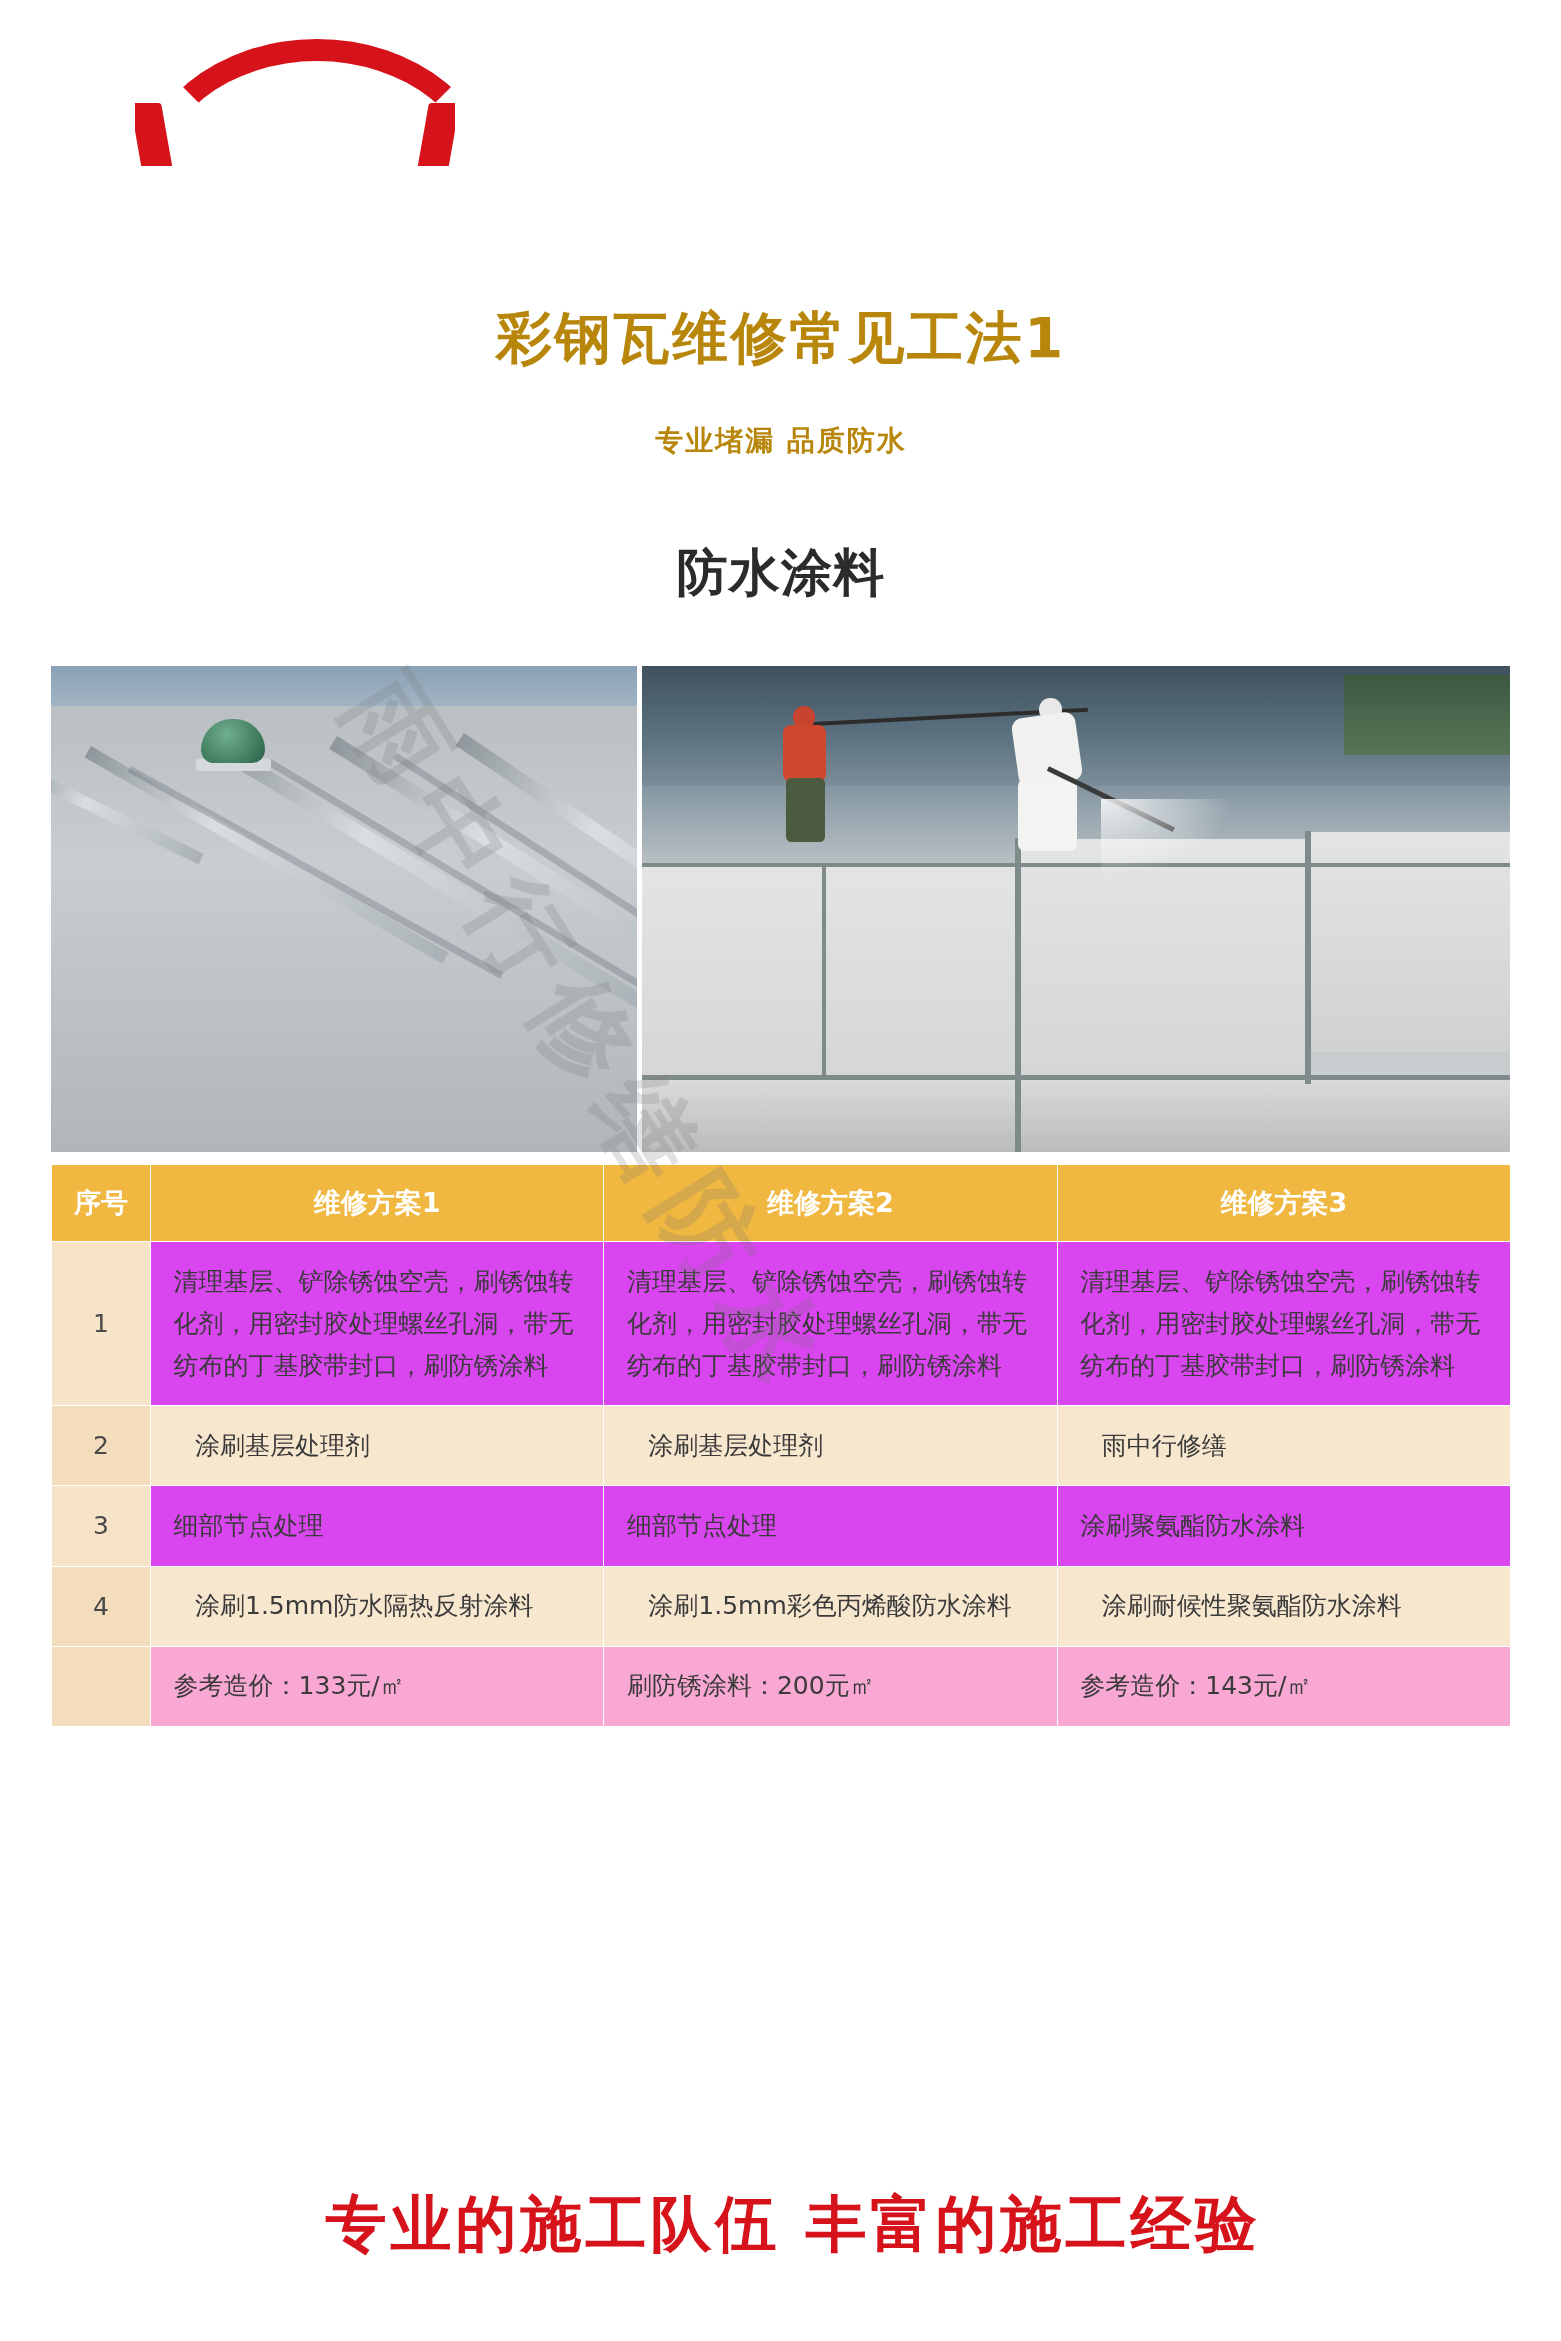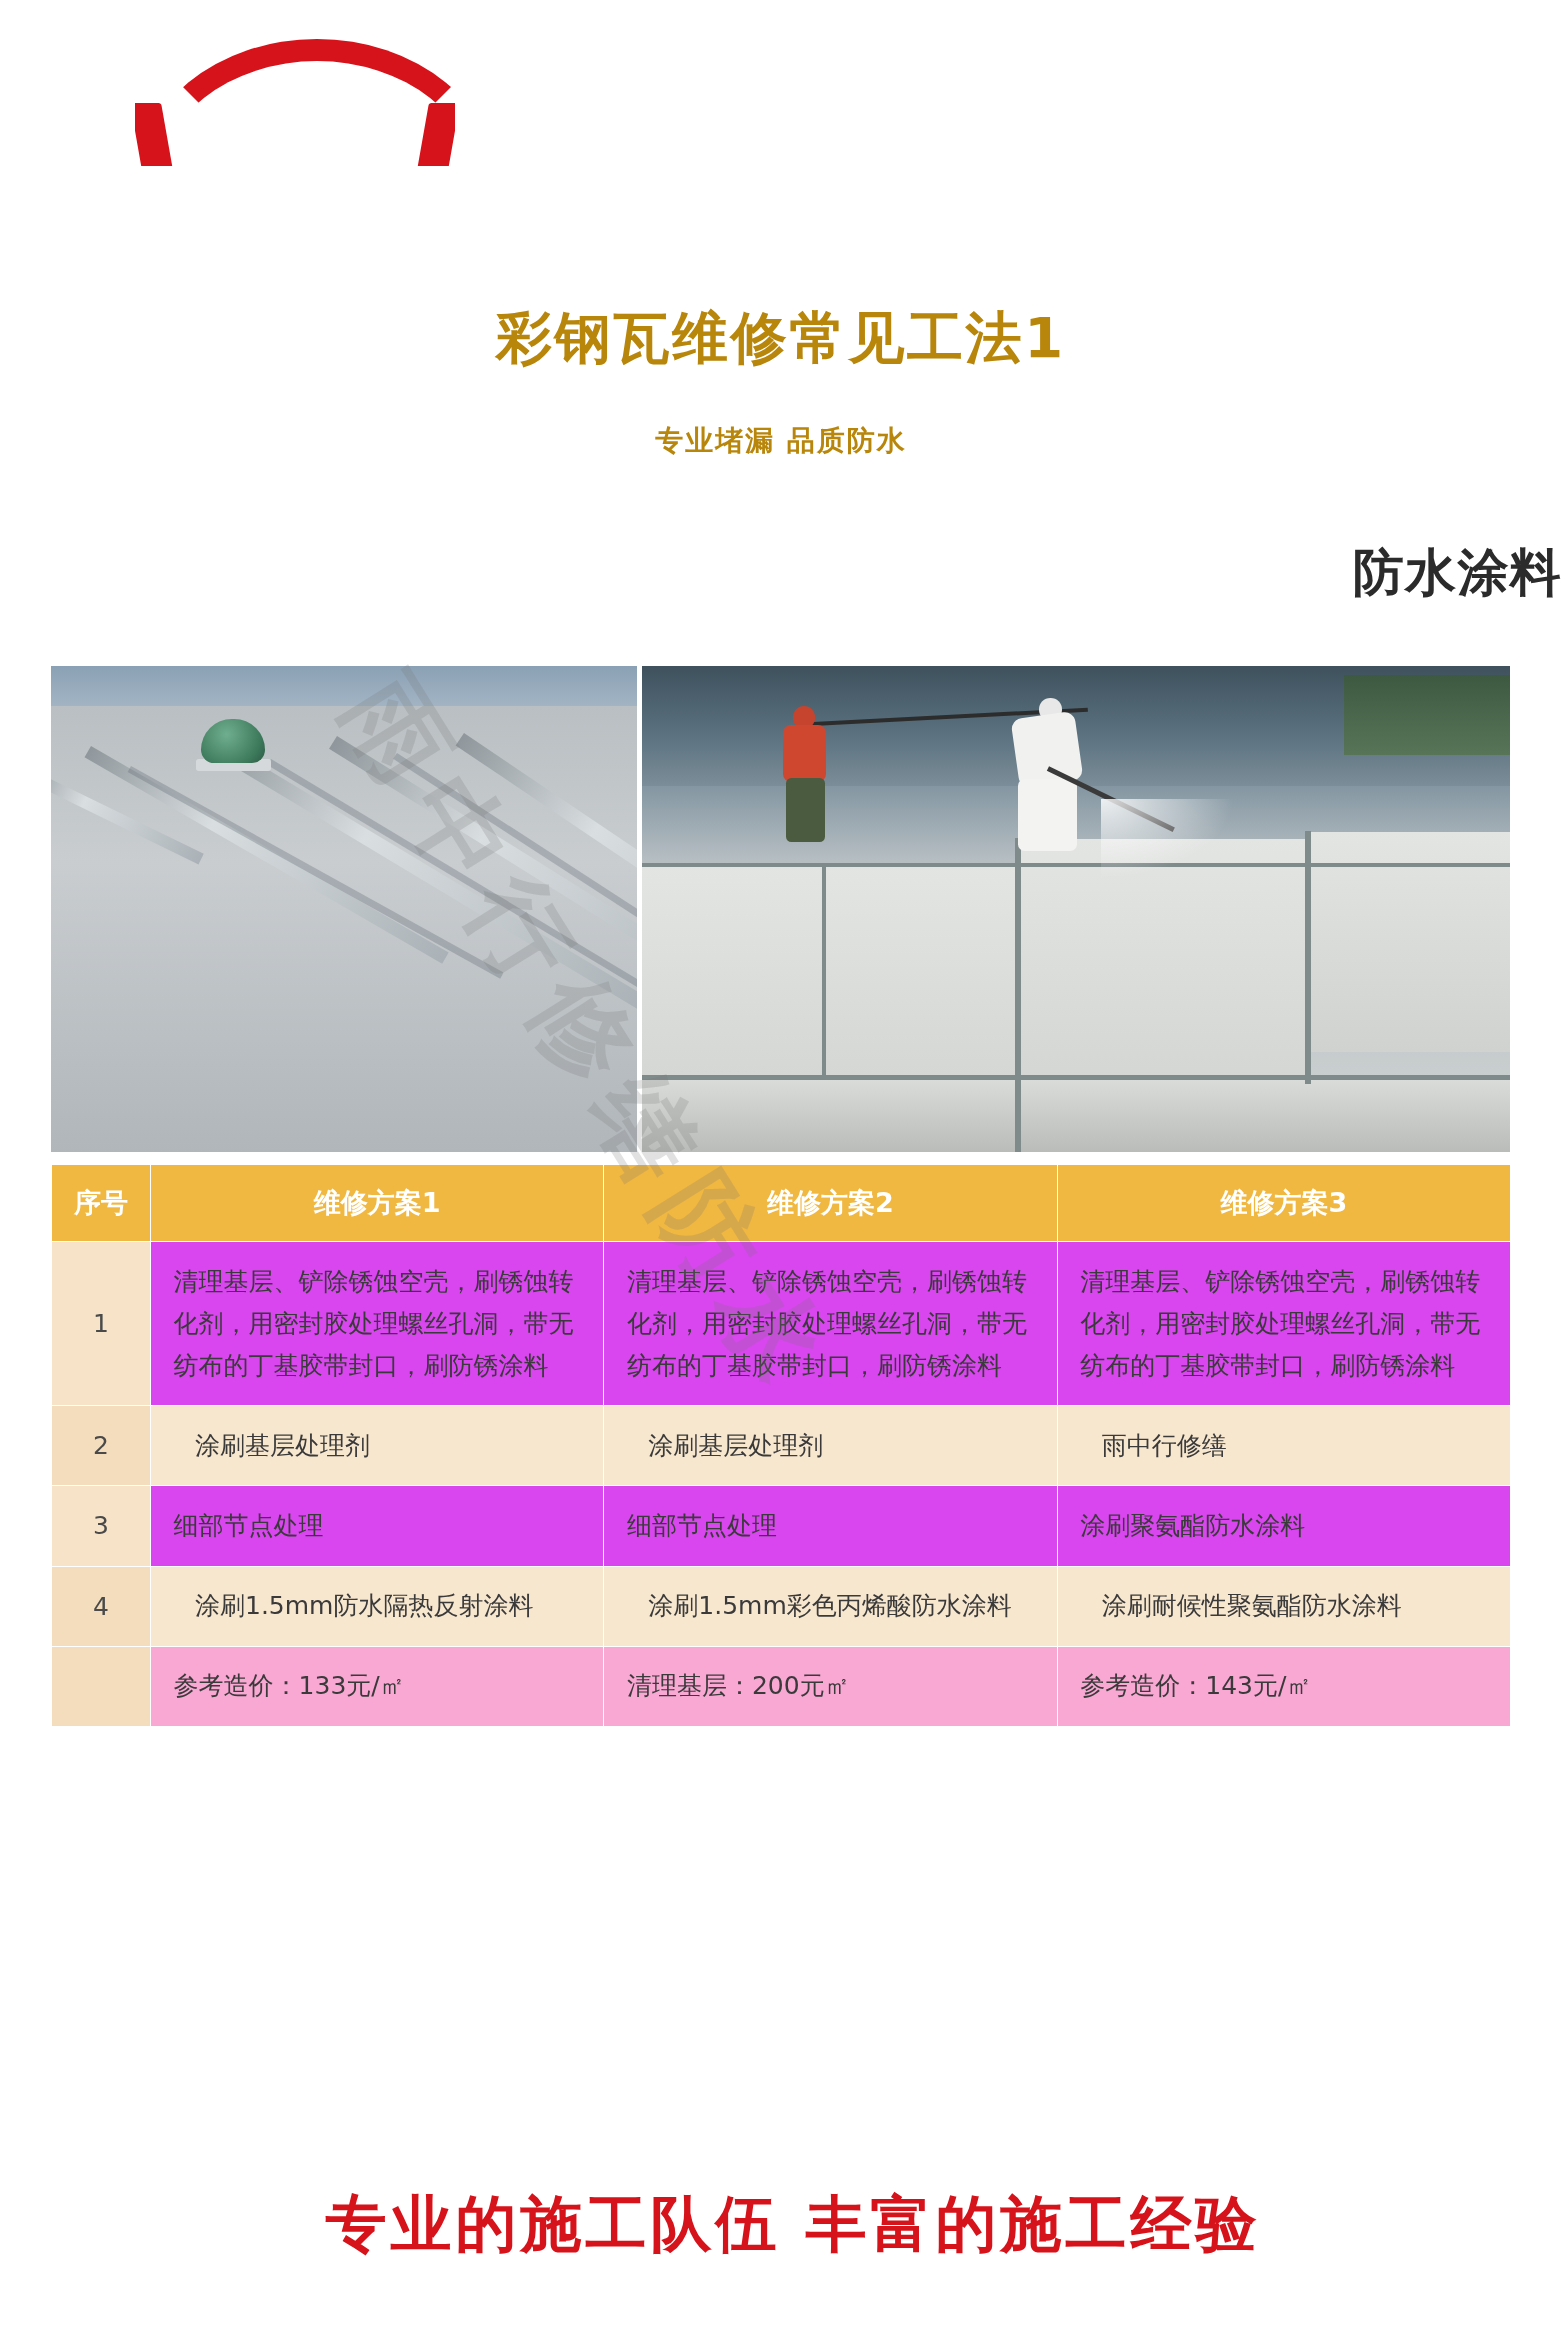--- a/index.html
+++ b/index.html
@@ -101,21 +101,21 @@
     font-weight: bold;
     color: #b8860b;
     letter-spacing: 2px;
     font-family: "DejaVu Sans", "Liberation Sans", sans-serif;
   }
   .title-section {
     position: absolute;
     top: 539px;
     left: 0;
     width: 100%;
-    text-align: right;
+    text-align: center;
     font-size: 51px;
     font-weight: bold;
     color: #2b2b2b;
     letter-spacing: 1.3px;
     font-family: "DejaVu Sans", "Liberation Sans", sans-serif;
   }
 
   
   .photos {
     position: absolute;
@@ -382,21 +382,21 @@
       </tr>
       <tr class="row-b">
         <td class="idx">4</td>
         <td class="cell">涂刷1.5mm防水隔热反射涂料</td>
         <td class="cell">涂刷1.5mm彩色丙烯酸防水涂料</td>
         <td class="cell">涂刷耐候性聚氨酯防水涂料</td>
       </tr>
       <tr class="price">
         <td class="idx"></td>
         <td class="cell">参考造价：133元/㎡</td>
-        <td class="cell">清理基层：200元㎡</td>
+        <td class="cell">刷防锈涂料：200元㎡</td>
         <td class="cell">参考造价：143元/㎡</td>
       </tr>
     </tbody>
   </table>
 </div>
 
 <div class="footer">专业的施工队伍  丰富的施工经验</div>
 
 
 </body></html>

